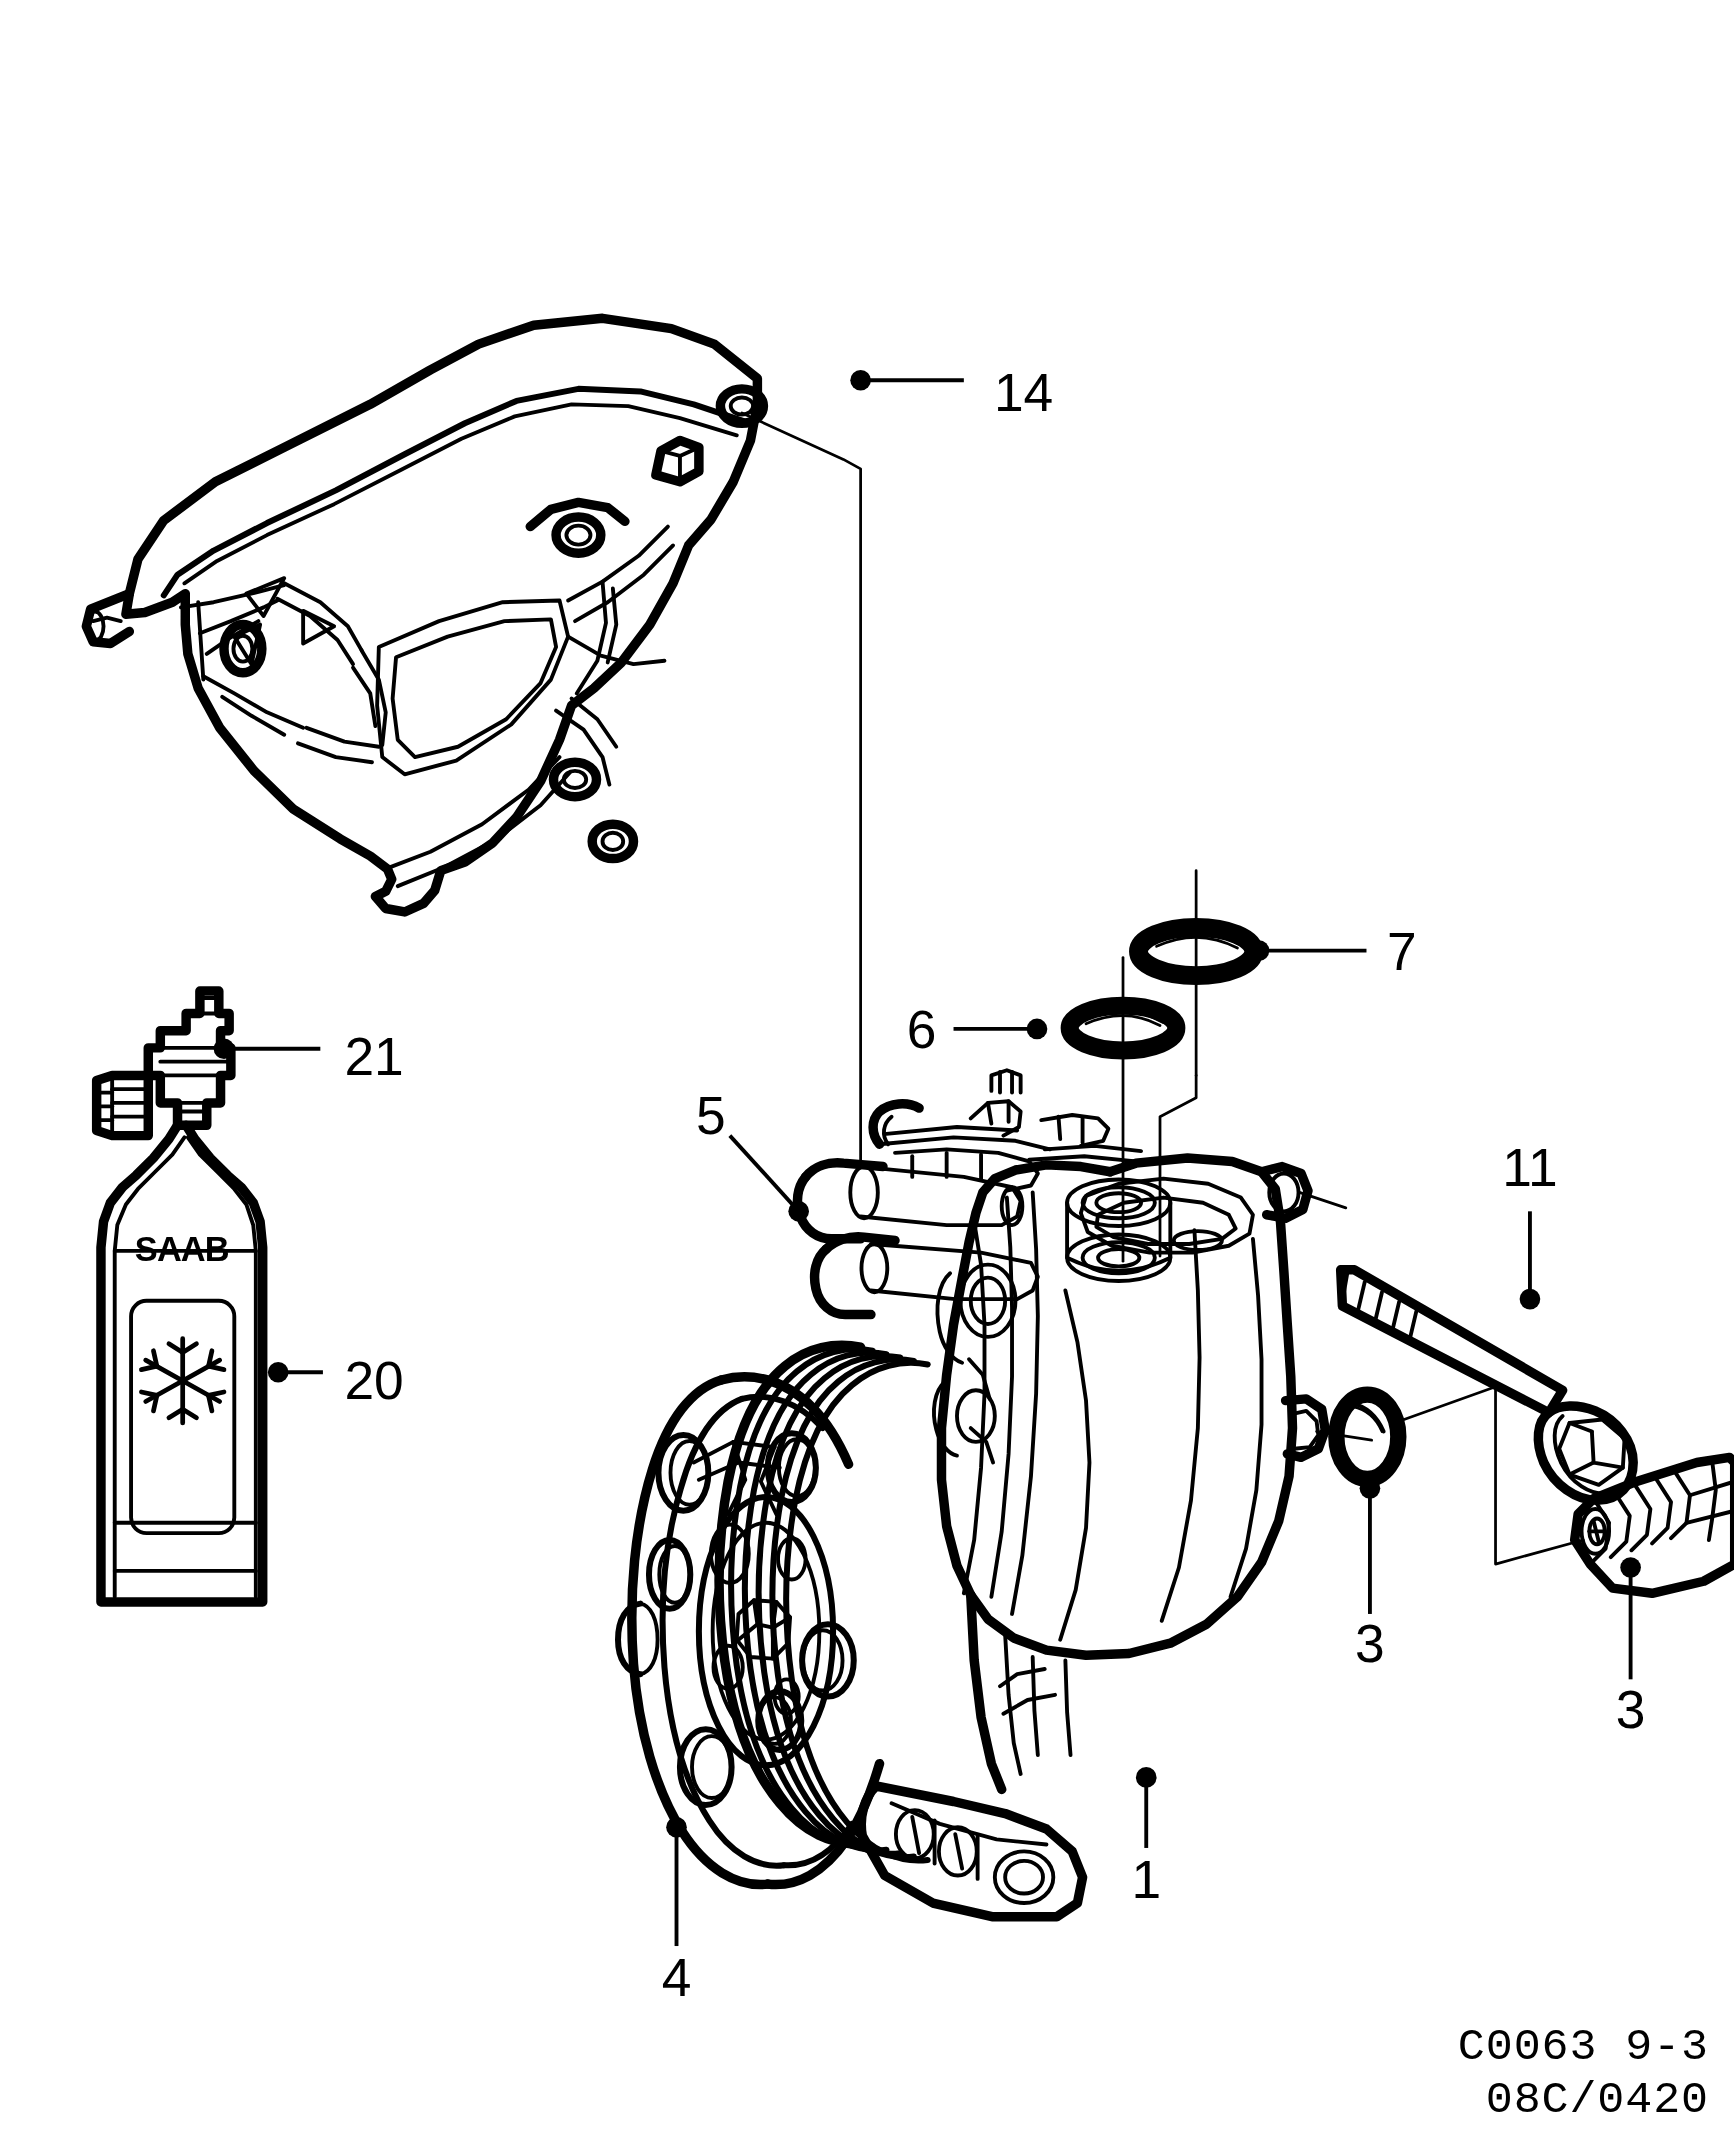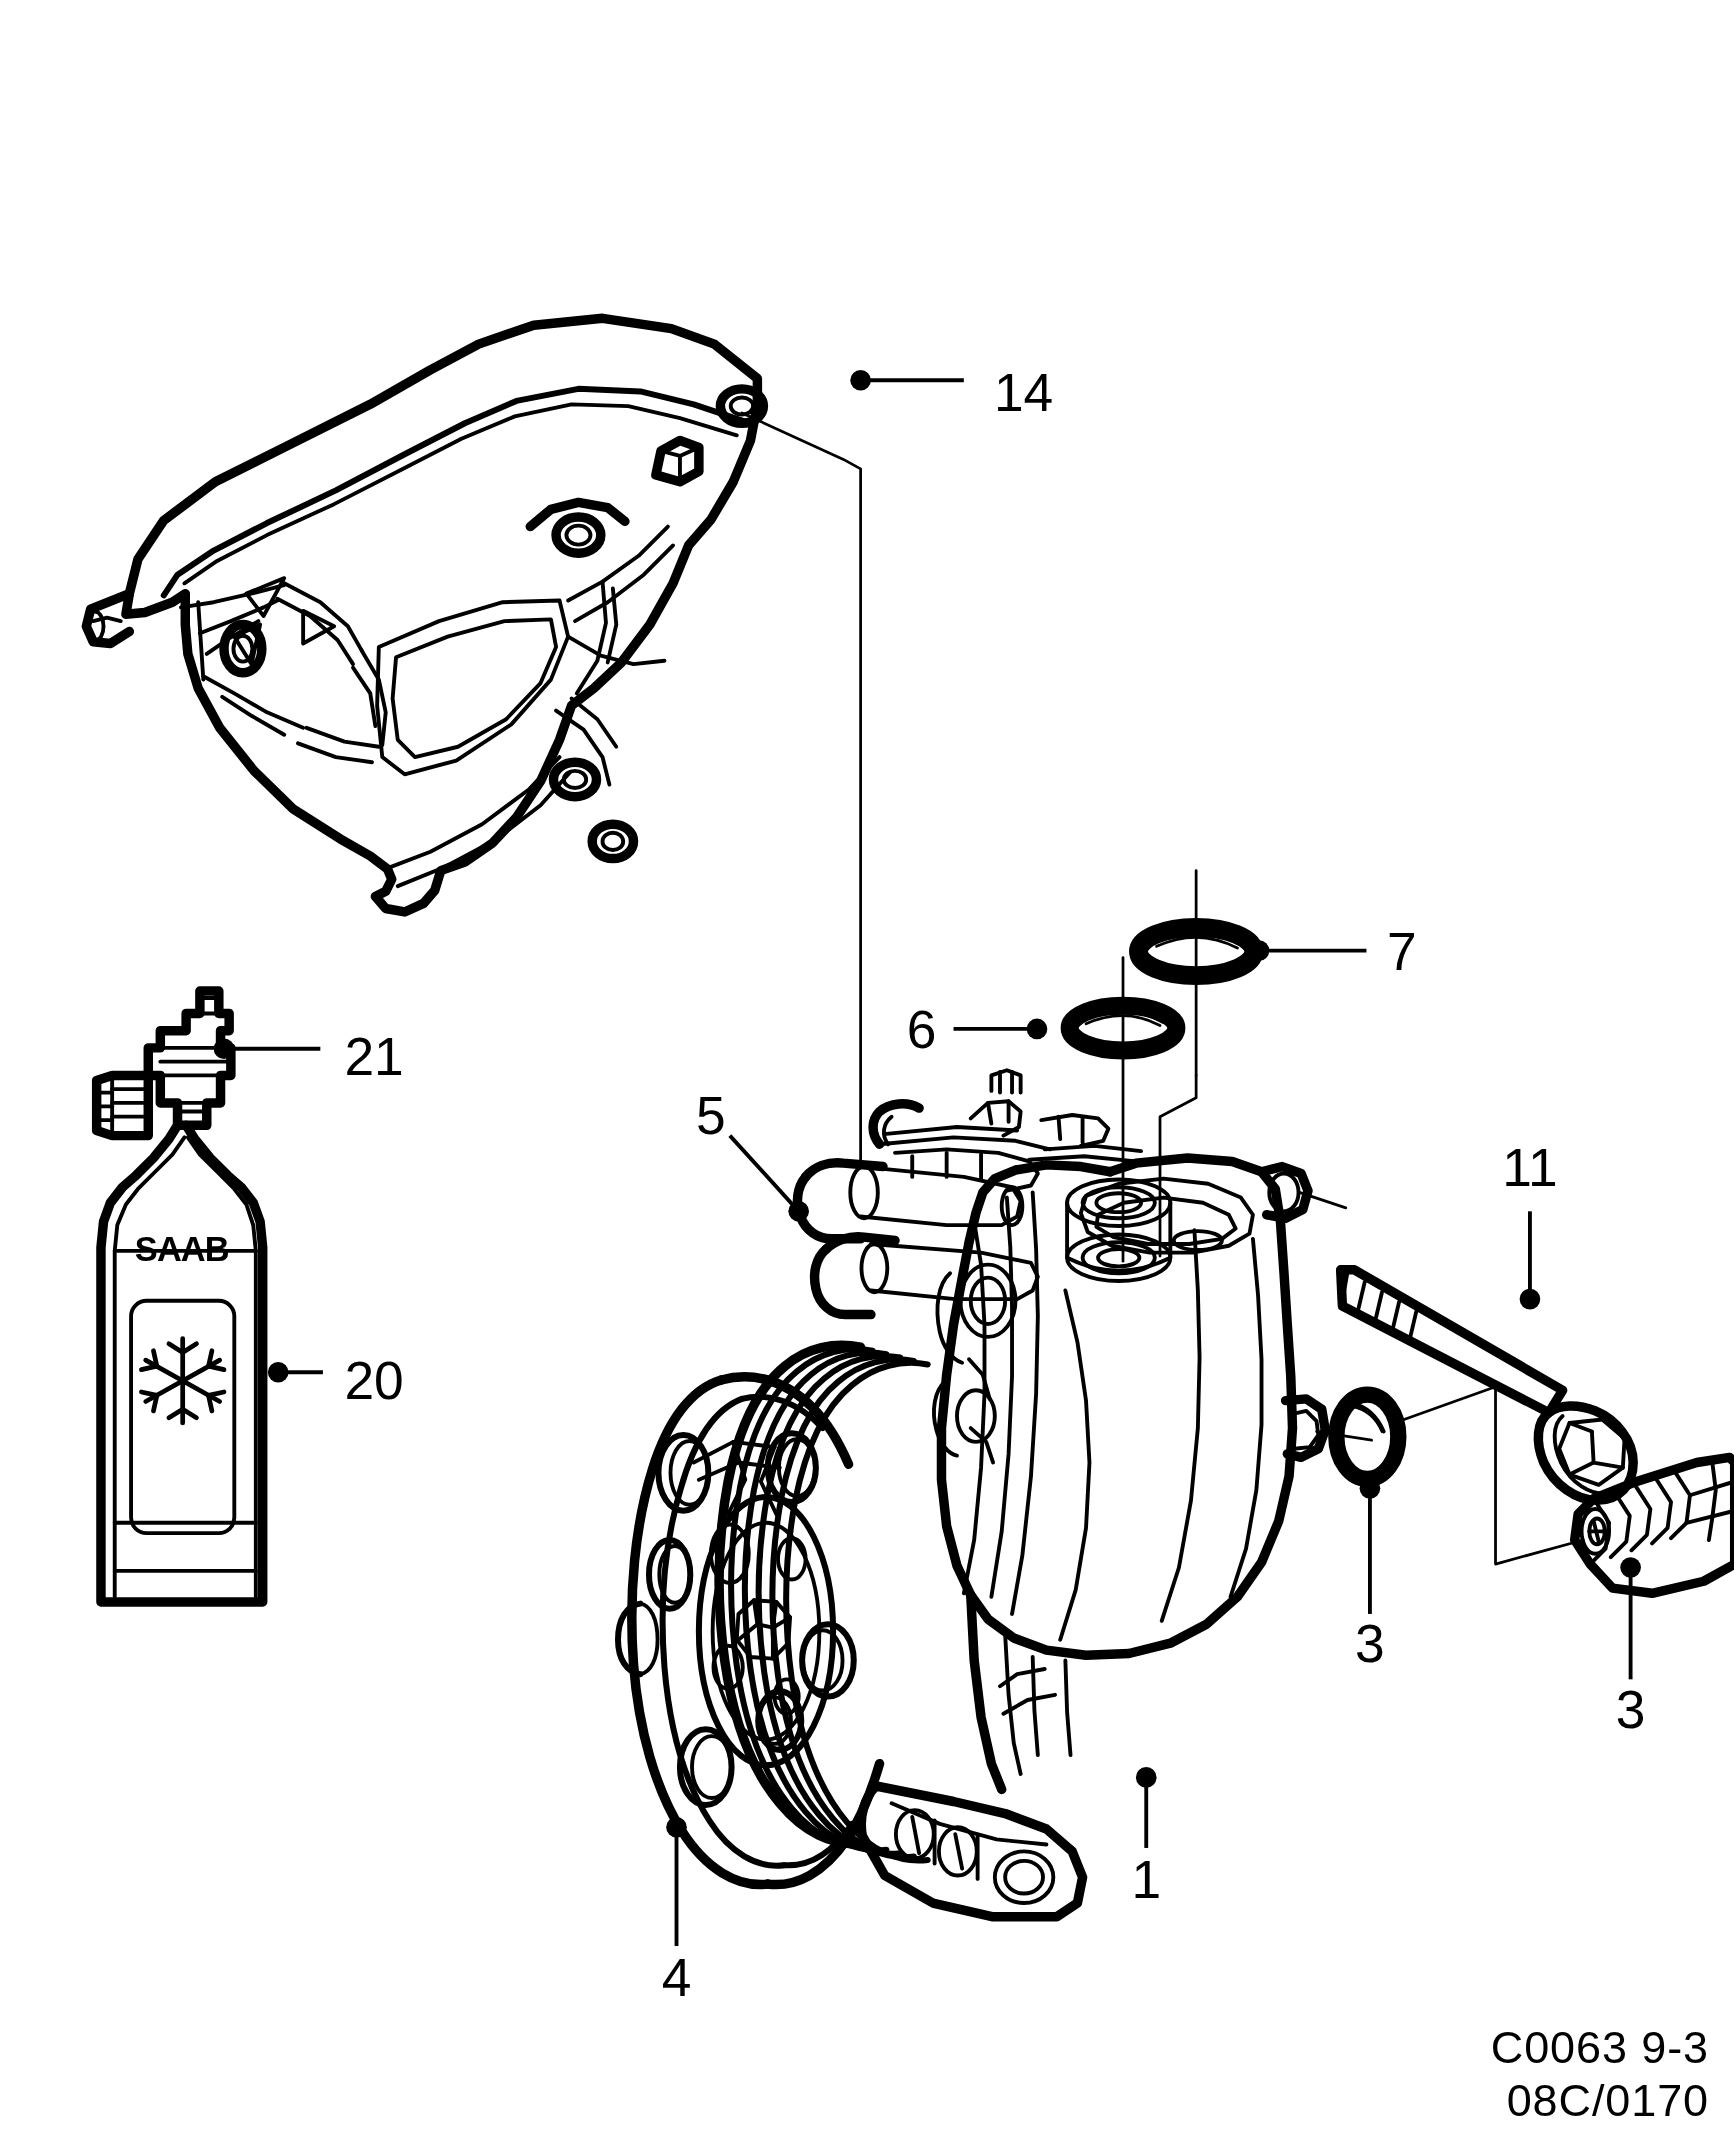--- a/index.html
+++ b/index.html
@@ -1,21 +1,21 @@
 <!DOCTYPE html>
 <html style="font-size:13.8px"><head>
 <meta charset="utf-8">
 <style>
   html,body{margin:0;padding:0;background:#ffffff;}
   body{width:1735px;height:2131px;position:relative;overflow:hidden;
        font-family:"Liberation Sans",sans-serif;}
   #stage{position:absolute;inset:0;}
   svg#diagram{position:absolute;left:0;top:0;width:1735px;height:2131px;display:block;}
   .callout{font-family:"Liberation Sans",sans-serif;font-size:62px;fill:#000;}
-  .footer-text{position:absolute;right:26px;font-family:Liberation Sans, sans-serif;
+  .footer-text{position:absolute;right:26px;font-family:Liberation Mono, monospace;
                font-size:45px;color:#000;letter-spacing:0.9px;white-space:nowrap;}
   #f1{top:2022px;}
   #f2{top:2075px;}
   .saab-logo{font-family:"Liberation Sans",sans-serif;font-weight:bold;font-size:40px;
              letter-spacing:-1px;fill:#000;}
 </style>
 </head>
 <body>
 
 <div id="stage">
@@ -515,16 +515,16 @@
   <text class="callout" x="1088" y="1218" text-anchor="end">6</text>
   <text class="callout" x="1612" y="1128" text-anchor="start">7</text>
   <text class="callout" x="1778" y="1378" text-anchor="middle">11</text>
   <text class="callout" x="1592" y="1932" text-anchor="middle">3</text>
   <text class="callout" x="1895" y="2008" text-anchor="middle">3</text>
   <text class="callout" x="1332" y="2206" text-anchor="middle">1</text>
   <text class="callout" x="786" y="2320" text-anchor="middle">4</text>
 </svg>
 
 <div class="footer-text" id="f1">C0063 9-3</div>
-<div class="footer-text" id="f2">08C/0170</div>
+<div class="footer-text" id="f2">08C/0420</div>
 
 </div>
 
 
 </body></html>

